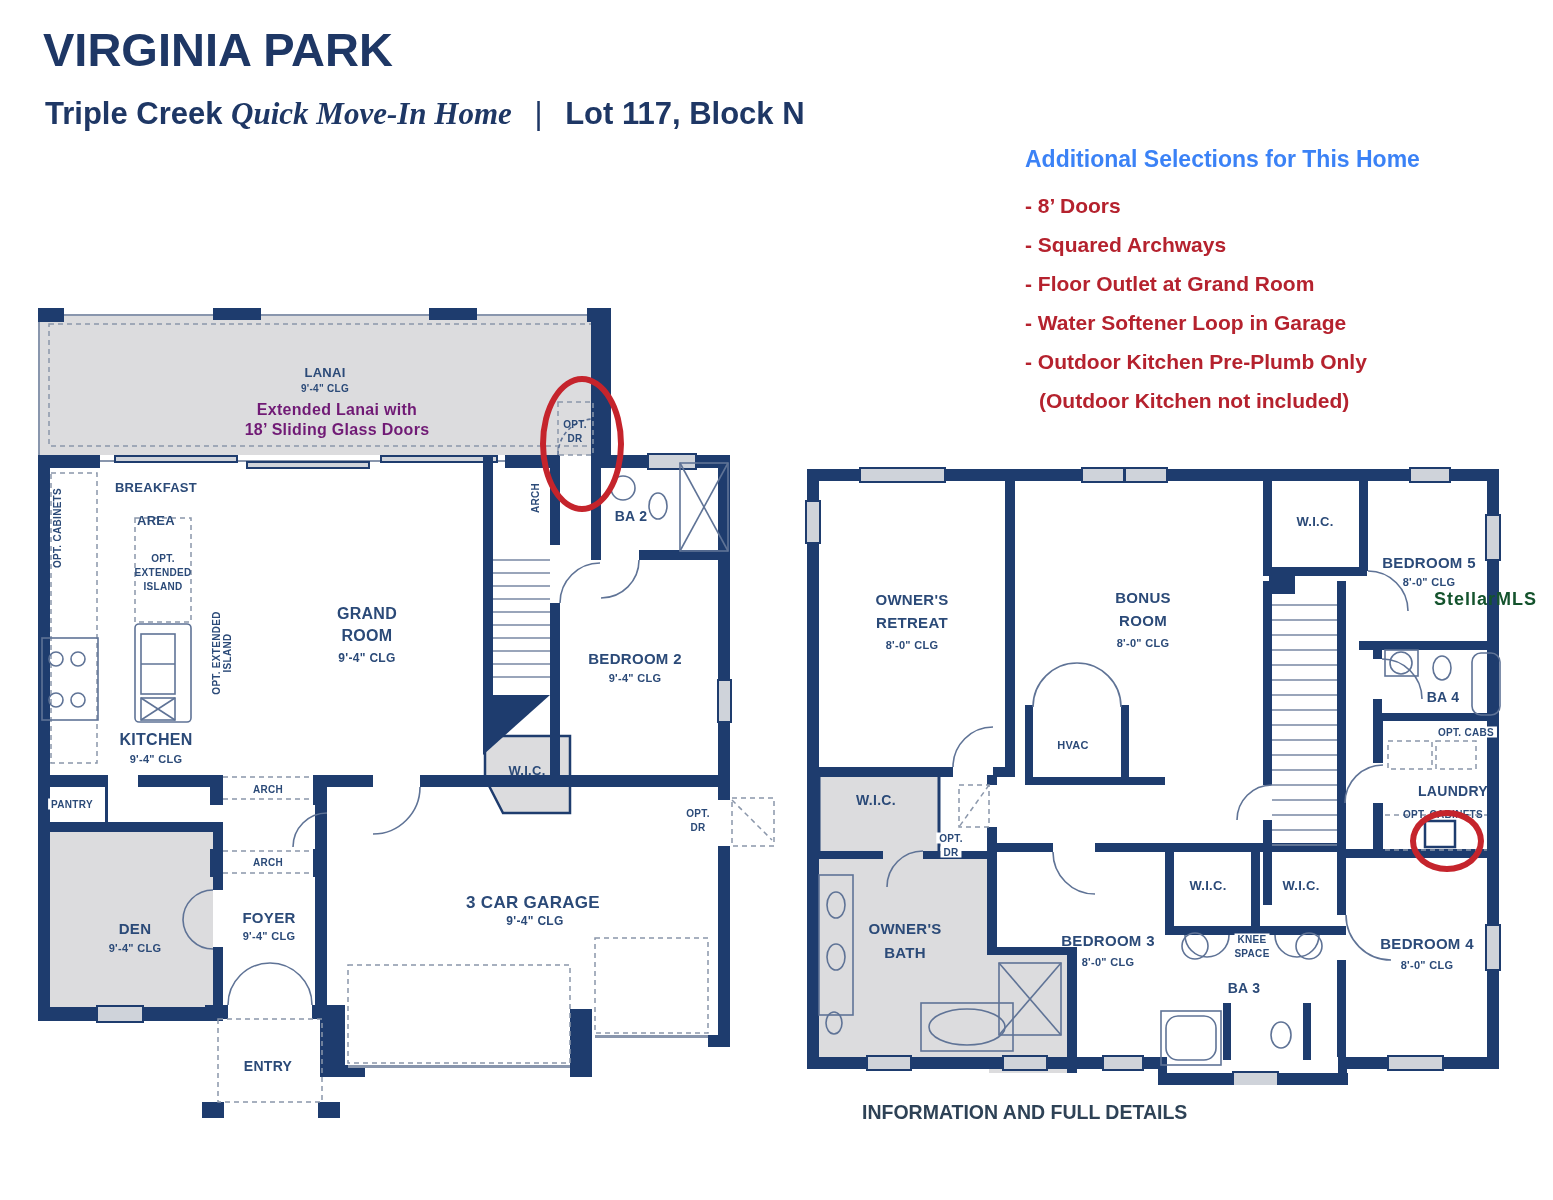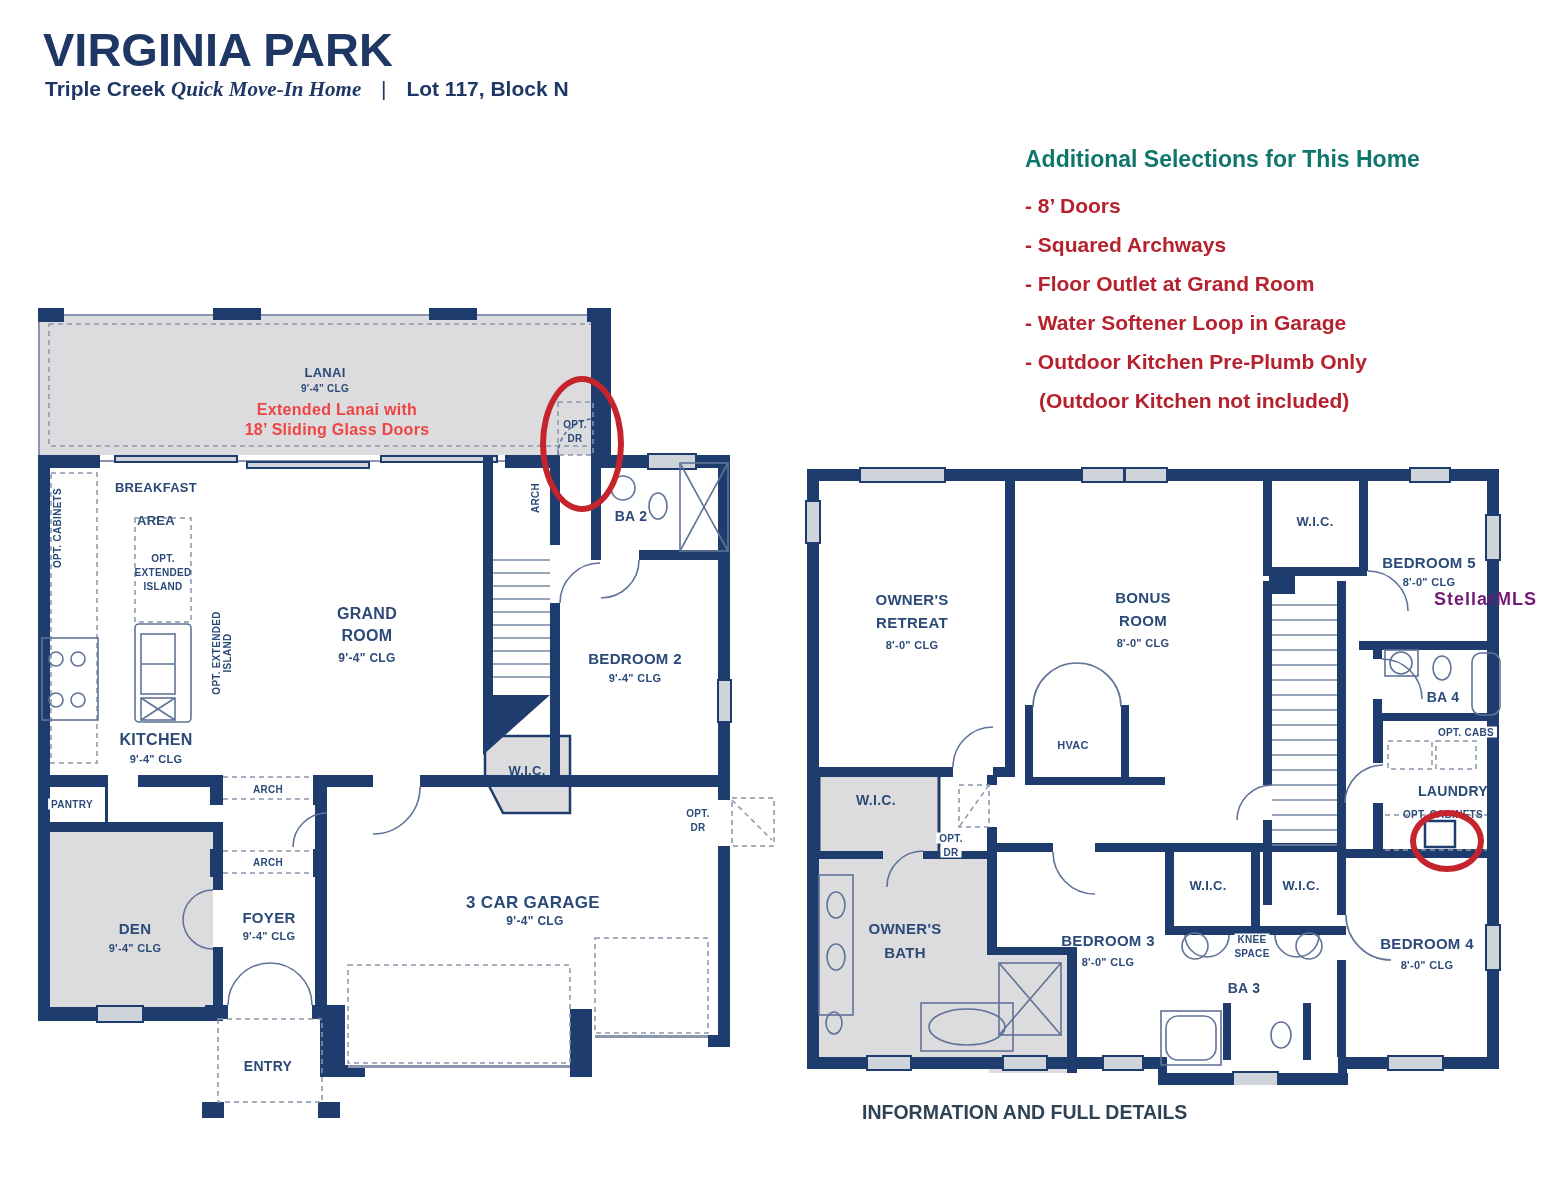--- a/index.html
+++ b/index.html
@@ -1,58 +1,58 @@
 <!DOCTYPE html>
 <html><head>
 <meta charset="utf-8">
 <style>
   html,body{margin:0;padding:0;background:#fff;}
   #page{position:relative;width:1553px;height:1127px;background:#fff;overflow:hidden;
         font-family:"Liberation Sans",sans-serif;padding-left:17px;}
   
   .title{position:absolute;left:43px;top:22px;font-size:47px;font-weight:800;
          color:#1e3765;letter-spacing:0;}
-  .subtitle{position:absolute;left:45px;top:77px;font-size:21px;color:#1e3765;white-space:nowrap;}
+  .subtitle{position:absolute;left:45px;top:96px;font-size:31px;color:#1e3765;white-space:nowrap;}
   .subtitle .b{font-weight:700;}
   .subtitle .it{font-family:"Liberation Serif",serif;font-style:italic;font-weight:600;}
   .subtitle .pipe{font-weight:400;padding:0 14px;color:#1e3765;}
   
   .selections{position:absolute;left:1025px;top:146px;}
-  .sel-head{font-size:23px;font-weight:700;color:#0f766e;margin-bottom:13px;}
+  .sel-head{font-size:23px;font-weight:700;color:#3b82f6;margin-bottom:13px;}
   .sel-item{font-size:21px;font-weight:700;color:#b5222e;line-height:39px;white-space:nowrap;}
   .sel-item.indent{padding-left:14px;}
   
   .plan{position:absolute;}
   #floor1{left:35px;top:308px;width:740px;height:840px;}
   #floor2{left:803px;top:455px;width:712px;height:630px;}
   .plan svg{position:absolute;left:0;top:0;}
   
   .lb{position:absolute;transform:translate(-50%,-50%);font-weight:700;color:#2b4a78;
       white-space:nowrap;text-align:center;letter-spacing:.3px;z-index:3;}
   .vert{transform:translate(-50%,-50%) rotate(-90deg);}
   .chip{background:#fff;padding:0 3px;}
-  .redtx{color:#ef4444;}
+  .redtx{color:#701a75;}
   .f10{font-size:10px}.f11{font-size:11px}.f12{font-size:12px}.f13{font-size:13px}
   .f14{font-size:14px}.f15{font-size:15px}.f16{font-size:16px}.f17{font-size:17px}
   
   .red-ellipse{position:absolute;border:6px solid #c5242c;border-radius:50%;z-index:5;}
   
   .w{fill:#1e3c6e;}
   .gray{fill:#dcdcde;}
   .ln{fill:#8996ad;}
   .win{fill:#cfd3da;stroke:#1e3c6e;stroke-width:2;}
   .thin{stroke:#5f7396;stroke-width:1.6;fill:none;}
   .dash{stroke:#8b97ab;stroke-width:1.5;fill:none;stroke-dasharray:5 4;}
   .tread{stroke:#7787a3;stroke-width:1.4;}
   
   .disclaimer{position:absolute;left:862px;top:1100px;font-size:19.5px;font-weight:700;
               color:#2e4256;line-height:24px;}
   .date{position:absolute;left:1428px;top:1148px;font-size:19px;font-weight:700;color:#2e4256;}
   .watermark{position:absolute;left:1434px;top:589px;font-size:18px;font-weight:700;
-             color:#701a75;letter-spacing:1px;z-index:4;}
+             color:#14532d;letter-spacing:1px;z-index:4;}
 </style>
 </head>
 <body>
 
 <div id="page">
 
   <div class="title">VIRGINIA PARK</div>
   <div class="subtitle">
     <span class="b">Triple Creek</span>
     <span> </span>

